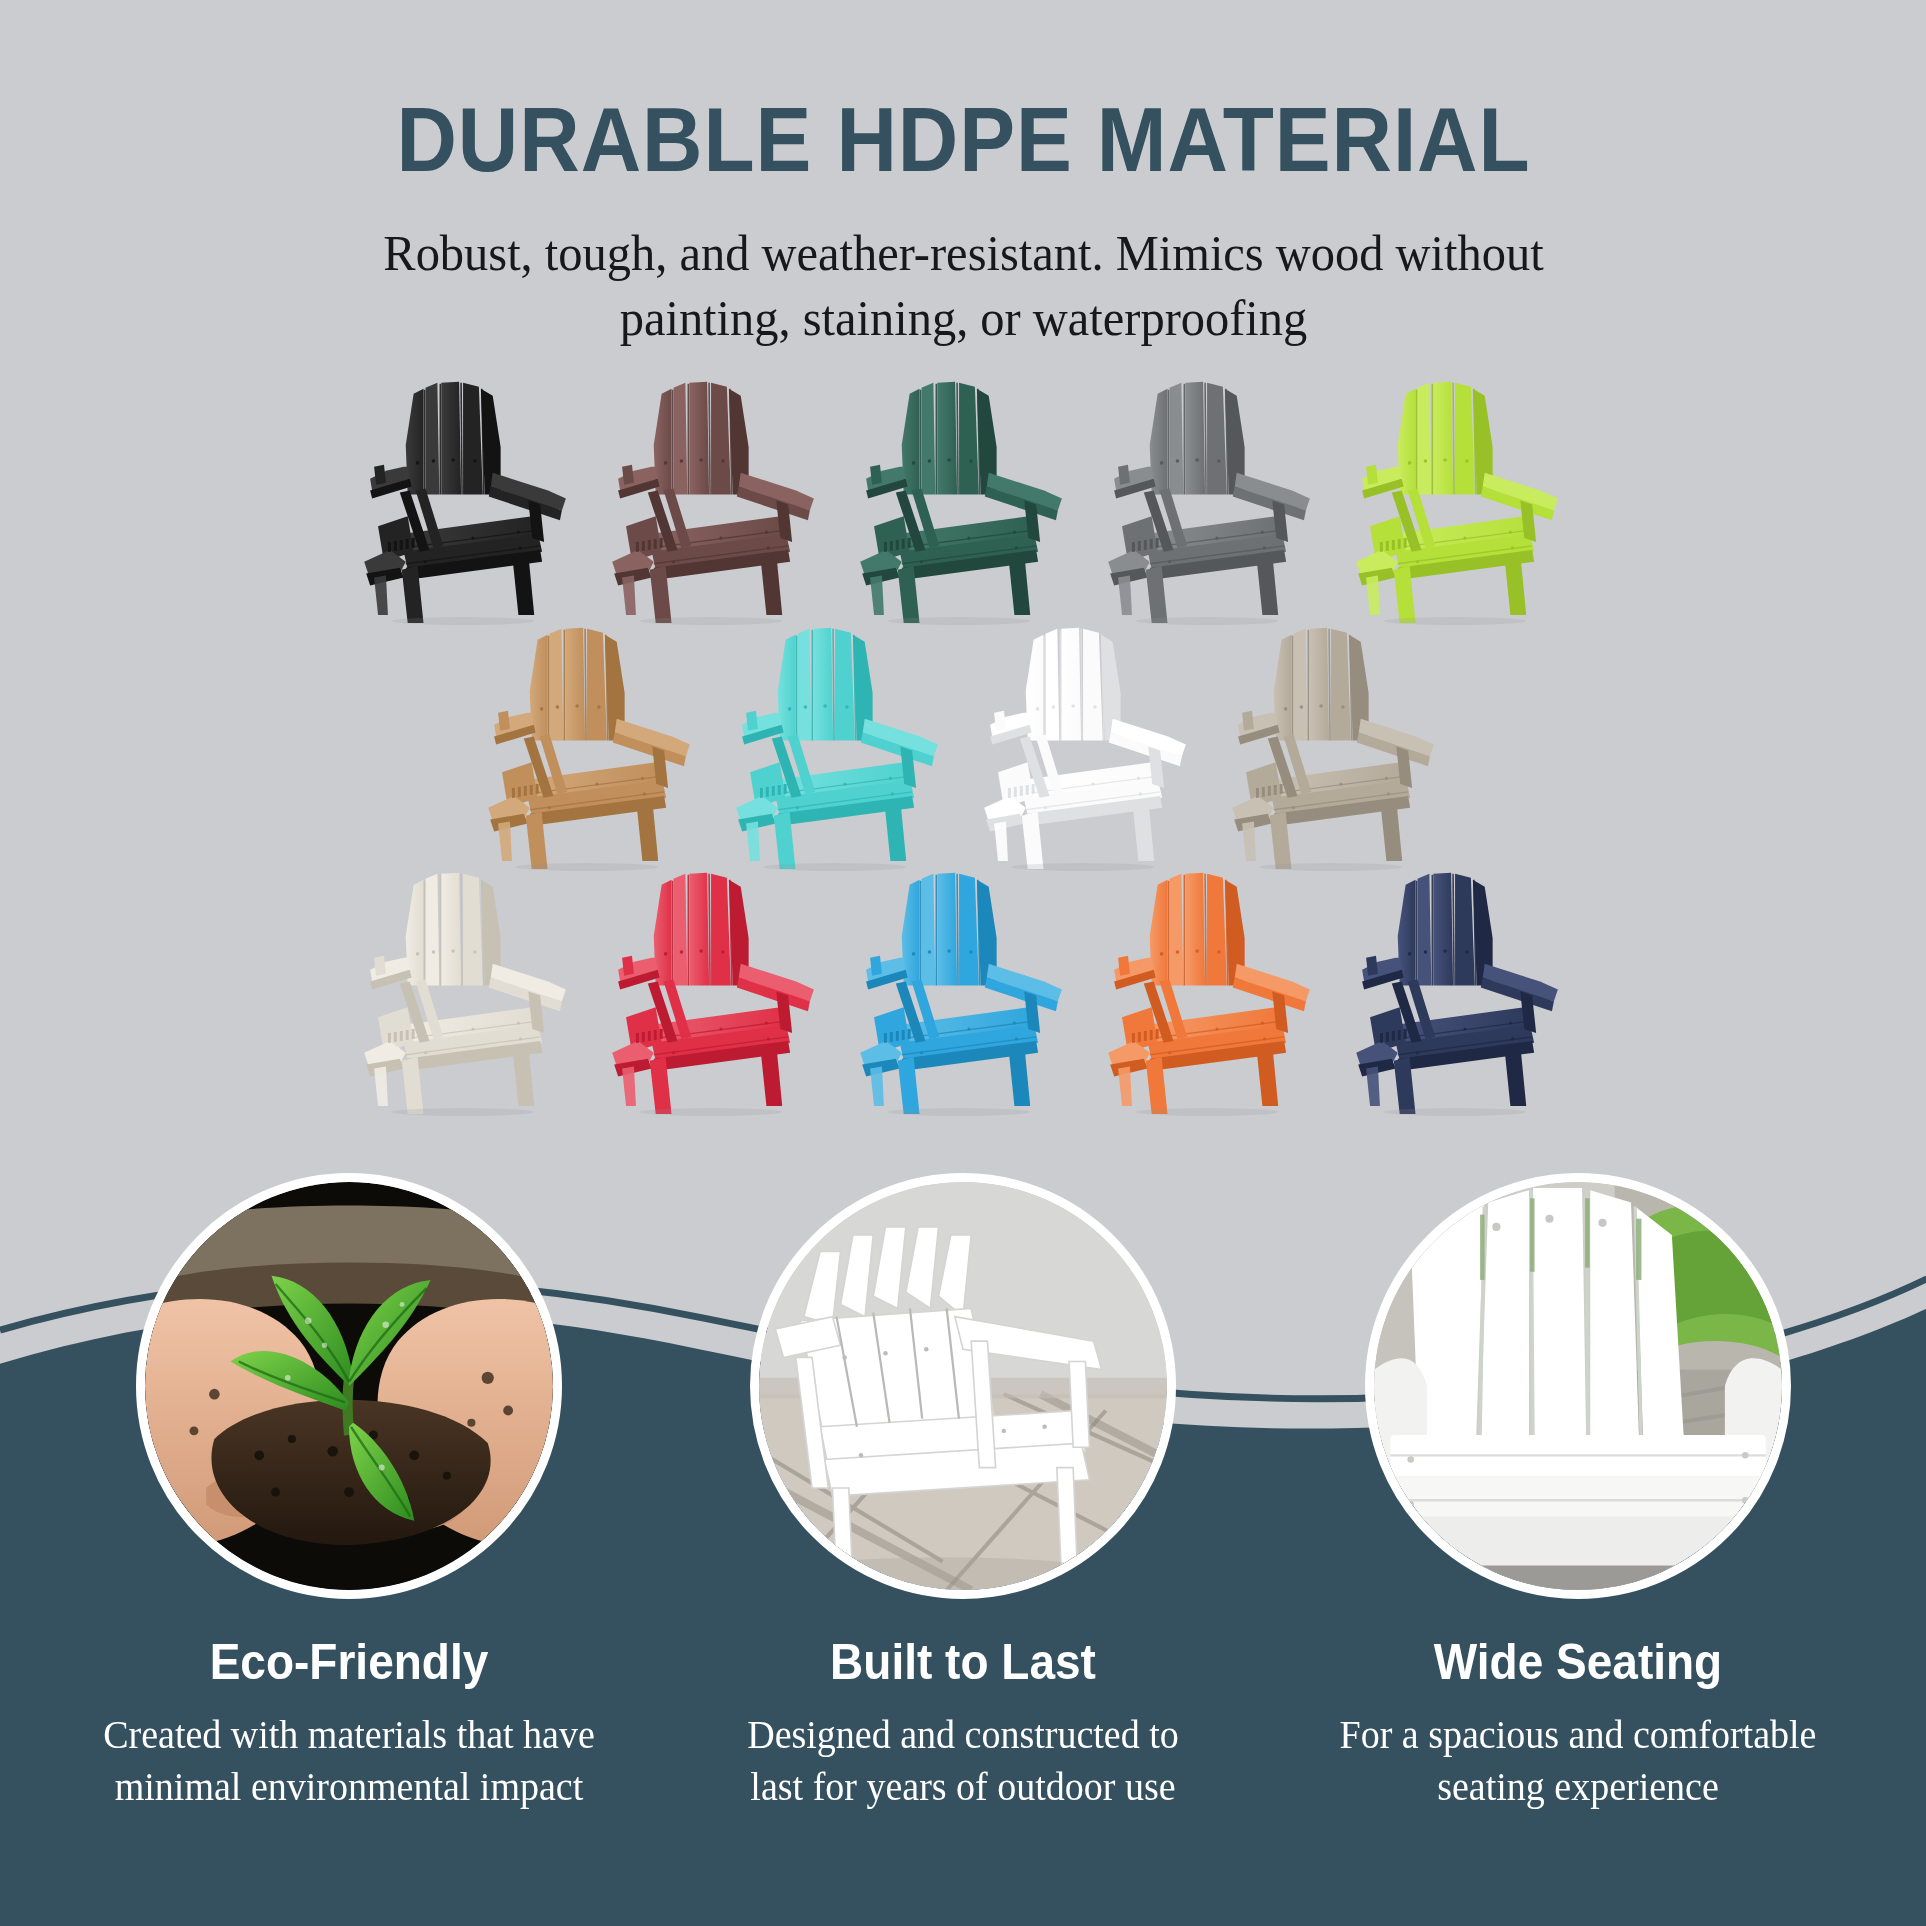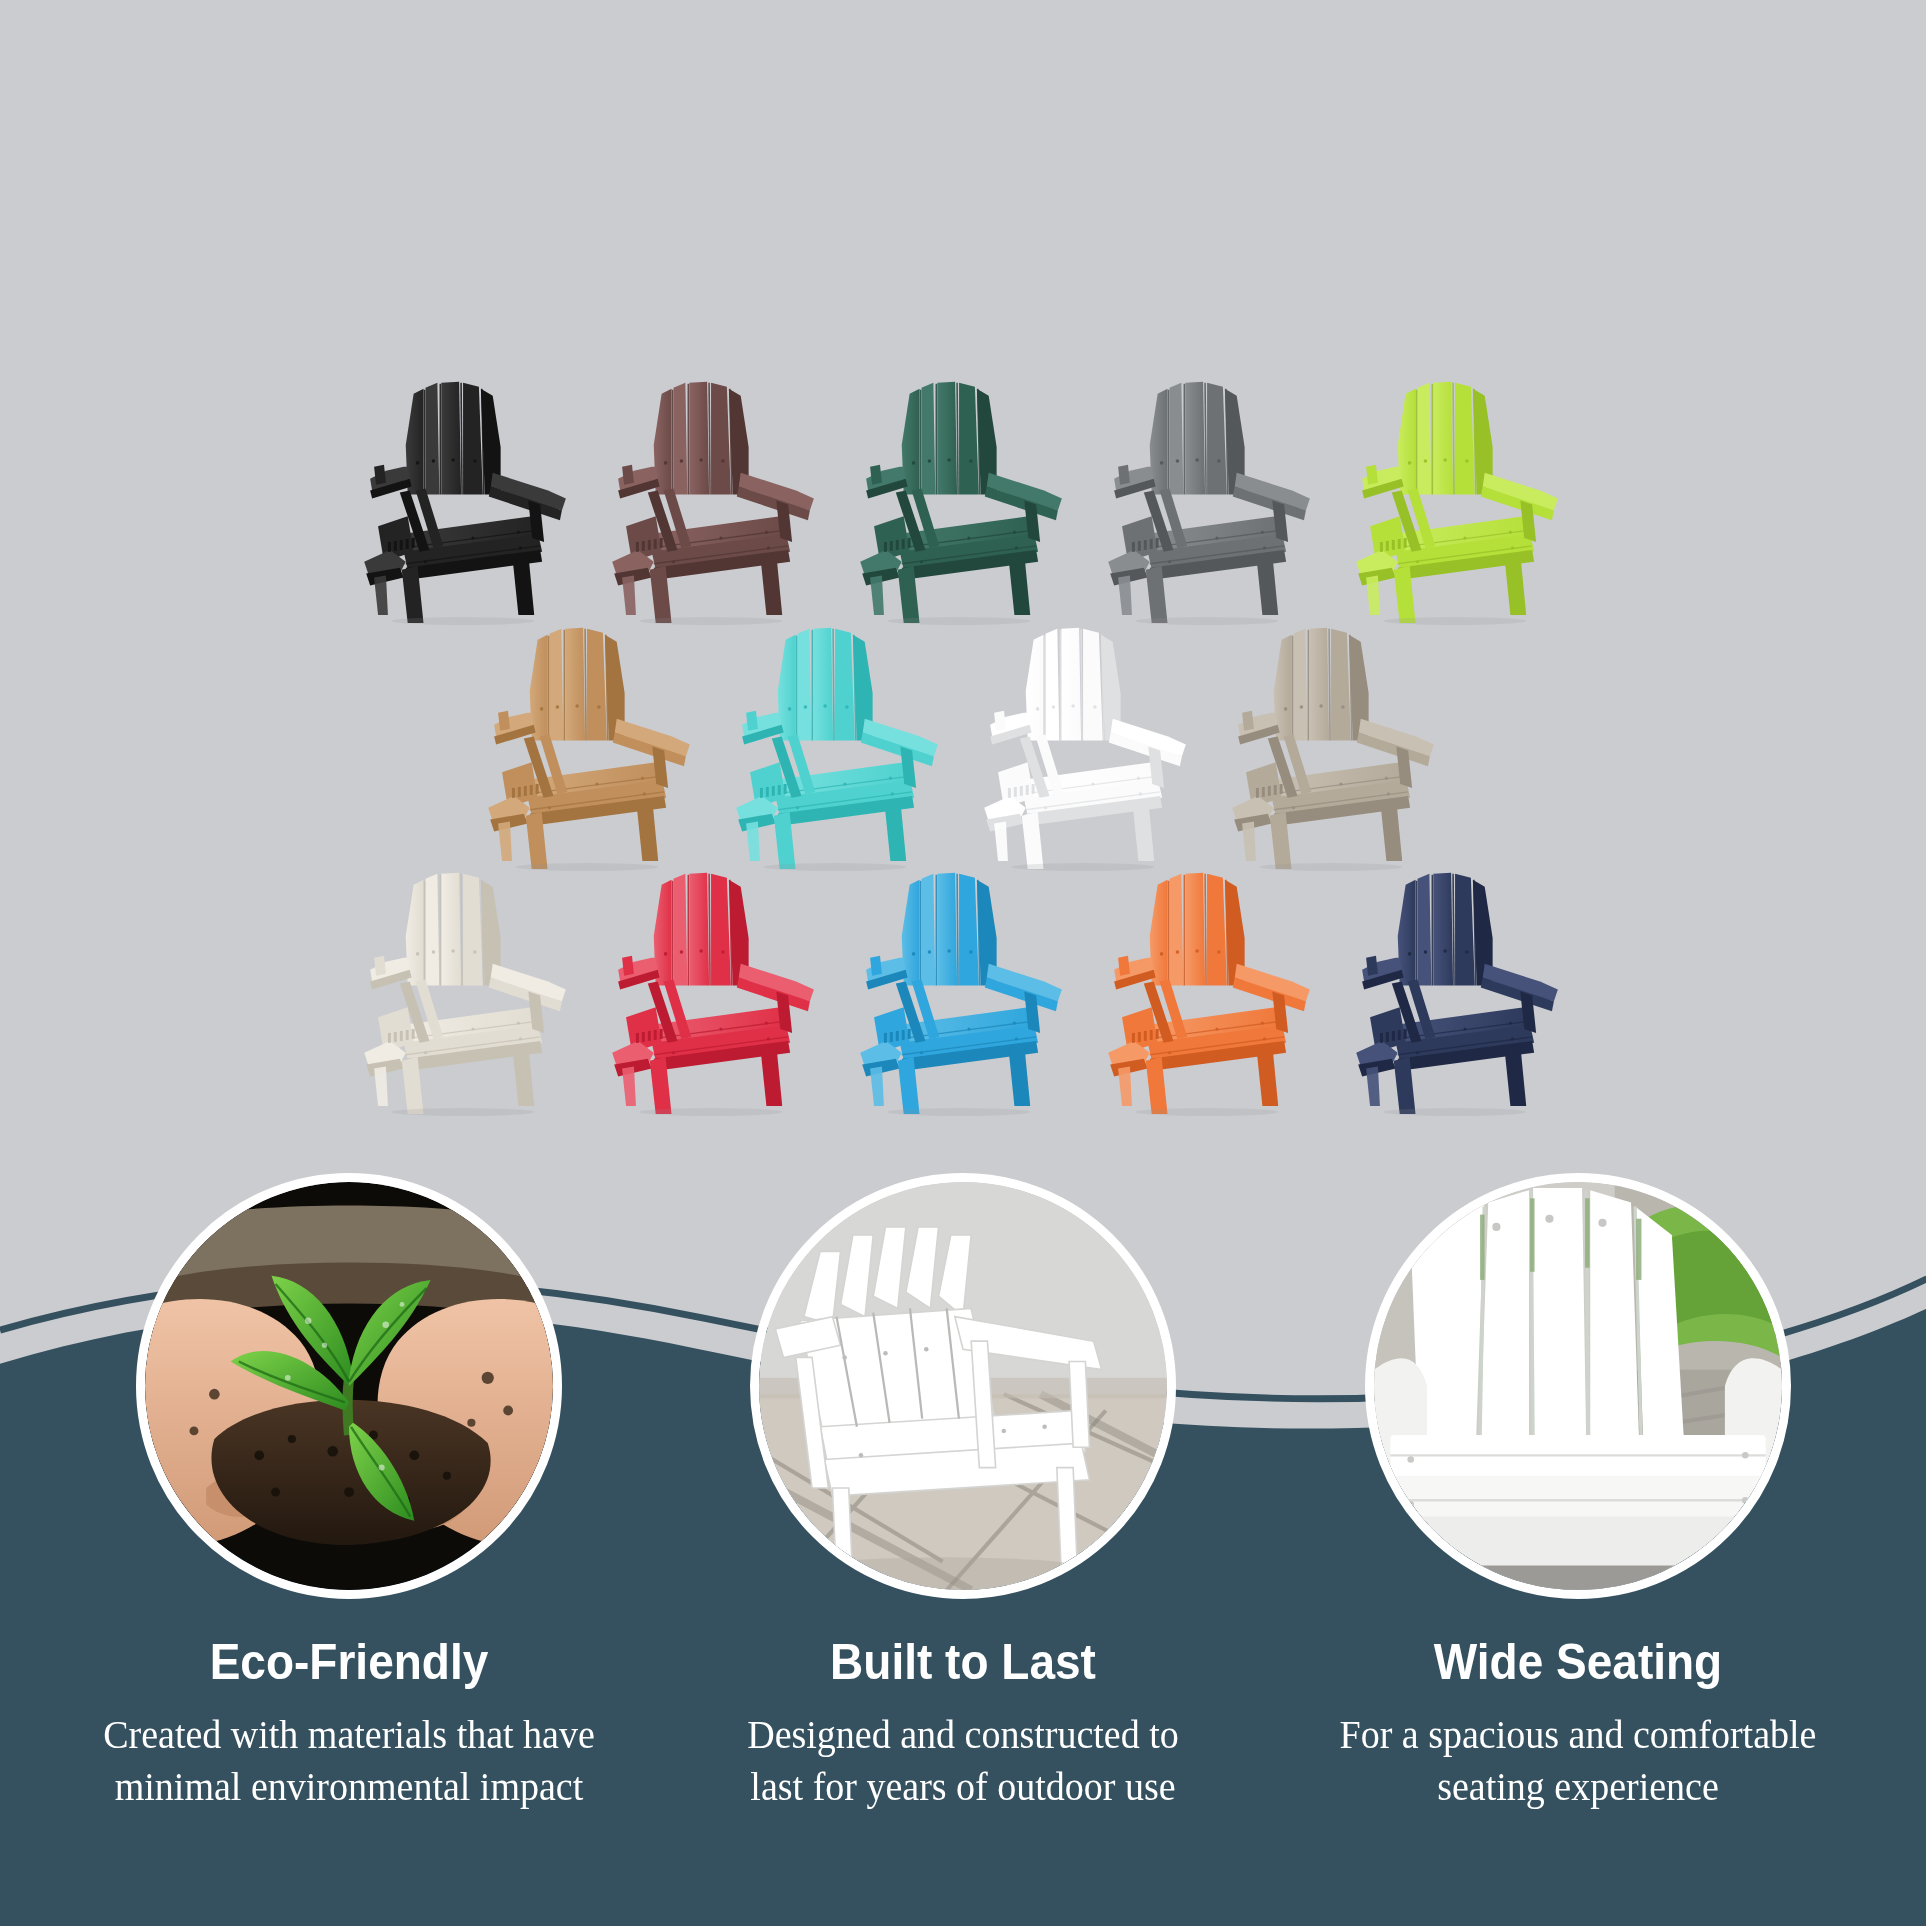--- a/index.html
+++ b/index.html
@@ -74,20 +74,27 @@
     margin-top:18px;
     padding:0 18px;
     transform:scaleX(0.95);
   }
 </style>
 </head>
 <body>
 
 <div id="stage">
 
+  <div id="header">
+    <div id="title">DURABLE HDPE MATERIAL</div>
+    <div id="subtitle">
+      <div>Robust, tough, and weather-resistant. Mimics wood without</div>
+      <div>painting, staining, or waterproofing</div>
+    </div>
+  </div>
 
   <div class="chair-row" id="row1">
       <div class="chair-cell">
   <svg viewBox="0 0 250 260">
     <defs>
       <linearGradient id="gch0-0" x1="0" y1="0" x2="1" y2="0">
         <stop offset="0%" stop-color="#3a3a3a"></stop>
               <stop offset="100%" stop-color="#232323"></stop>
       </linearGradient>
     </defs>

